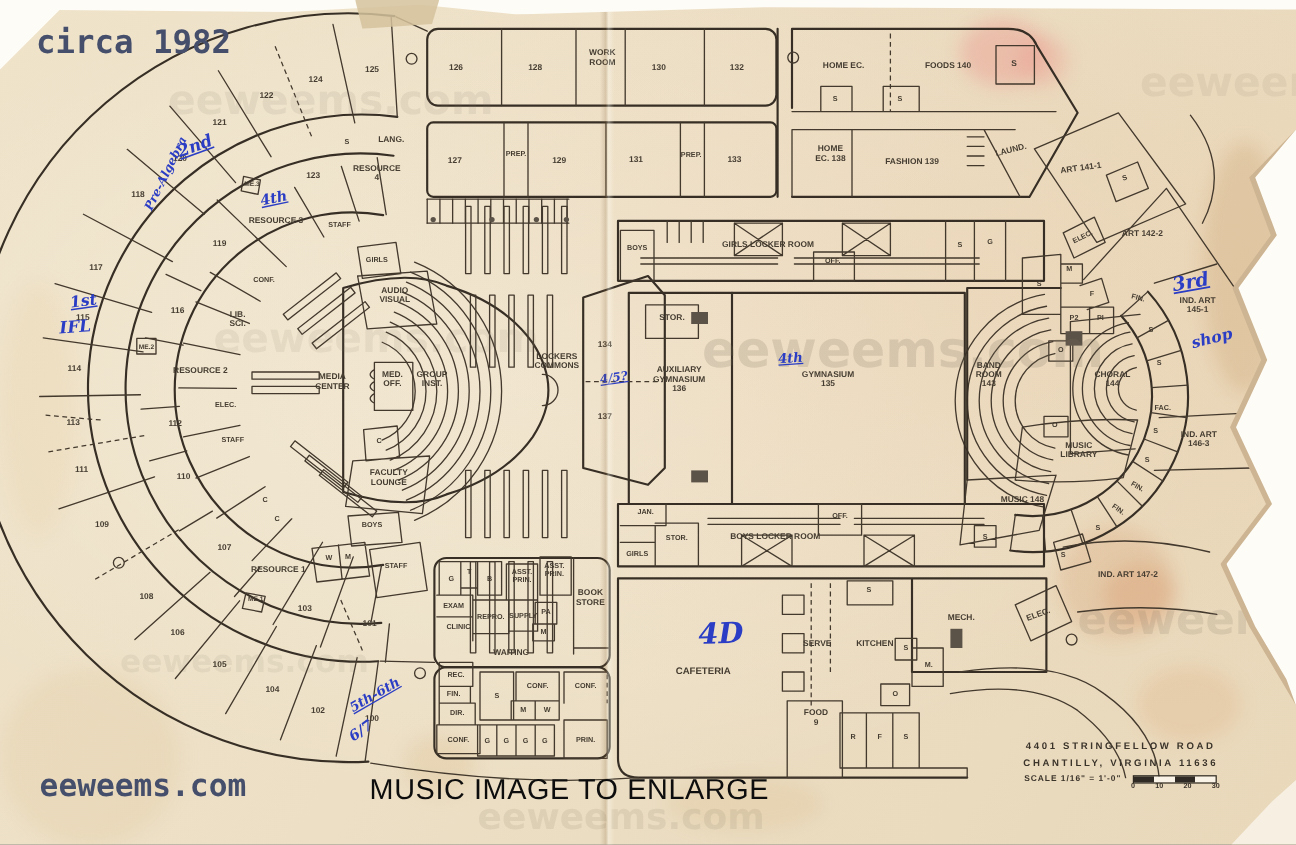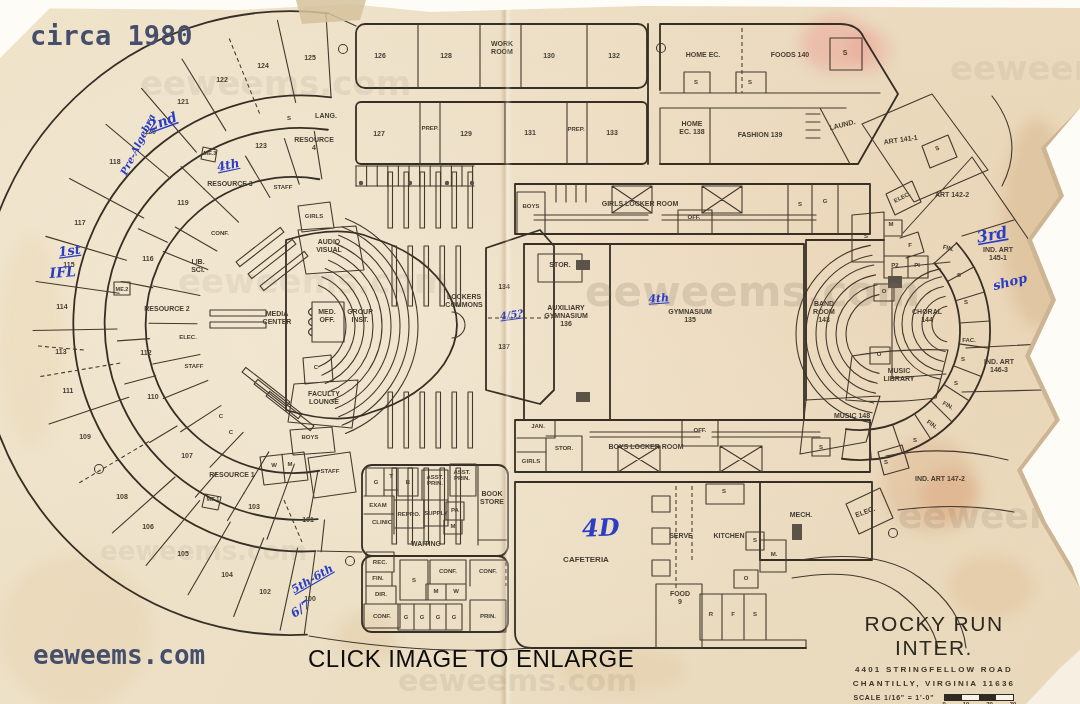--- a/index.html
+++ b/index.html
@@ -428,26 +428,25 @@
   </svg>
 
   <div class="crease"></div>
   <div class="tear" style="background:#cdb492;clip-path:polygon(1080px 108px,1041px 148px,1059px 196px,1027px 240px,1051px 300px,1025px 356px,1055px 420px,1017px 470px,1041px 522px,1067px 566px,1080px 588px);"></div>
   <div class="tear" style="background:#fdfcf6;clip-path:polygon(1080px 108px,1046px 148px,1064px 196px,1032px 240px,1056px 300px,1030px 356px,1060px 420px,1022px 470px,1046px 522px,1072px 566px,1080px 588px);"></div>
   <div class="tear" style="background:#fdfcf6;clip-path:polygon(0 0,1080px 0,1080px 8px,640px 6px,430px 12px,350px 4px,240px 10px,0 8px);"></div>
   <div class="tear" style="background:#fdfcf6;clip-path:polygon(0 0,58px 0,0 58px);"></div>
   <div class="tear" style="background:rgba(213,194,156,.85);clip-path:polygon(296px 0,366px 0,360px 20px,302px 24px);"></div>
   <div class="tear" style="background:#f6efe2;clip-path:polygon(1080px 650px,1080px 704px,1026px 704px,1060px 668px);"></div>
 
-  <div id="circa" class="ovl">circa 1980</div>
+  <div id="circa" class="ovl">circa 1982</div>
   <div id="site" class="ovl">eeweems.com</div>
-  <div id="caption" class="ovl">CLICK IMAGE TO ENLARGE</div>
+  <div id="caption" class="ovl">MUSIC IMAGE TO ENLARGE</div>
 
   <div id="titleblock">
-    <div class="tb-name">ROCKY RUN INTER.</div>
     <div class="tb-addr">4401  STRINGFELLOW  ROAD</div>
     <div class="tb-addr">CHANTILLY,  VIRGINIA   11636</div>
     <div class="tb-scale">
       <span class="tb-scale-label">SCALE 1/16" = 1'-0"</span>
       <span class="tb-bar">
         <span class="tb-ticks">
           <i>0</i>
           <i>10</i>
           <i>20</i>
           <i>30</i>

